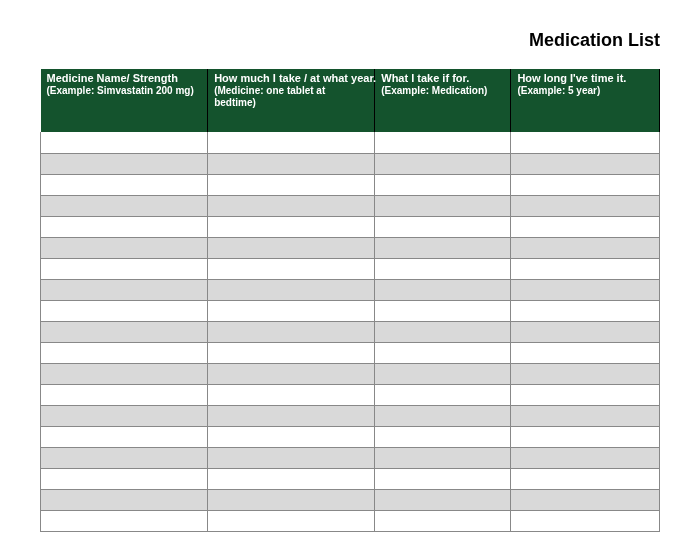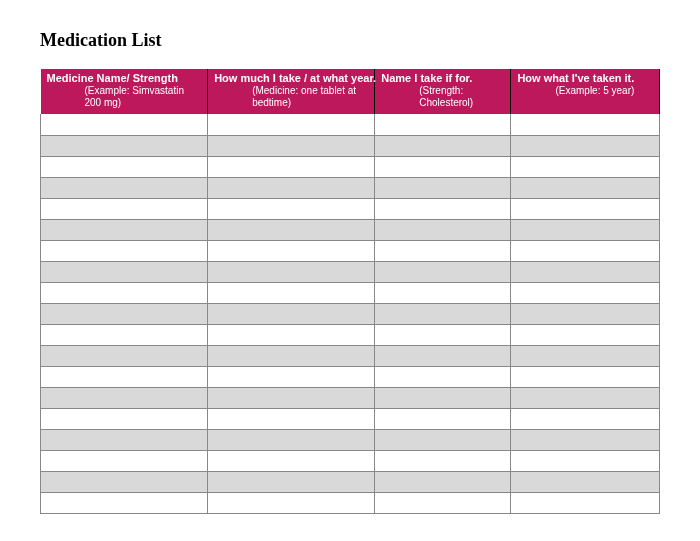--- a/index.html
+++ b/index.html
@@ -4,50 +4,48 @@
 <style>
   * { box-sizing: border-box; margin: 0; padding: 0; }
   body {
     width: 700px;
     height: 541px;
     background: #fff;
     font-family: Verdana, Geneva, sans-serif;
     padding: 20px 40px;
   }
   .title {
-    text-align: left;
+    text-align: right;
     font-weight: bold;
     font-size: 18px;
     margin: 10px 0 18px 0;
     color: #000;
-    font-family: Liberation Serif, serif;
   }
   table {
     width: 100%;
     border-collapse: collapse;
     table-layout: fixed;
   }
   thead td {
-    background: #be185d;
+    background: #14532d;
     color: #fff;
-    padding: 3px 6px 5px 6px;
+    padding: 3px 6px 23px 6px;
     vertical-align: top;
     border-right: 1px solid #000;
   }
   .hdr-main {
     font-weight: bold;
     font-size: 11px;
     line-height: 1.2;
     white-space: nowrap;
   }
   .hdr-sub {
     font-size: 10px;
     line-height: 1.2;
-    font-weight: normal;
-    margin-left: 38px;
+    font-weight: bold;
   }
   tbody td {
     border-left: 1px solid #888;
     border-right: 1px solid #888;
     border-bottom: 1px solid #888;
     height: 21px;
   }
   tbody tr.shaded td { background: #d9d9d9; }
   tbody tr.plain td  { background: #fff; }
   col.c1 { width: 27%; }
@@ -71,25 +69,25 @@
     <tr>
       <td>
         <div class="hdr-main">Medicine Name/ Strength</div>
         <div class="hdr-sub">(Example: Simvastatin 200 mg)</div>
       </td>
       <td>
         <div class="hdr-main">How much I take / at what year.</div>
         <div class="hdr-sub">(Medicine: one tablet at bedtime)</div>
       </td>
       <td>
-        <div class="hdr-main">Name I take if for.</div>
-        <div class="hdr-sub">(Strength: Cholesterol)</div>
-      </td>
-      <td>
-        <div class="hdr-main">How what I've taken it.</div>
+        <div class="hdr-main">What I take if for.</div>
+        <div class="hdr-sub">(Example: Medication)</div>
+      </td>
+      <td>
+        <div class="hdr-main">How long I've time it.</div>
         <div class="hdr-sub">(Example: 5 year)</div>
       </td>
     </tr>
   </thead>
   <tbody>
       <tr class="plain">
         <td></td>
         <td></td>
         <td></td>
         <td></td>

